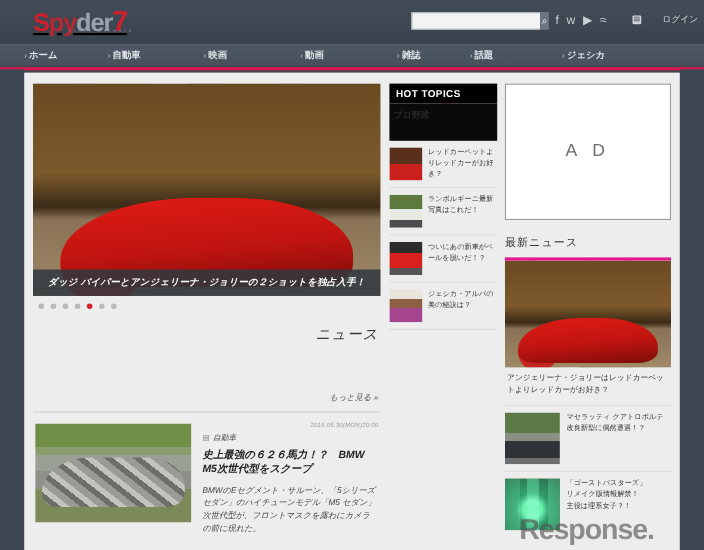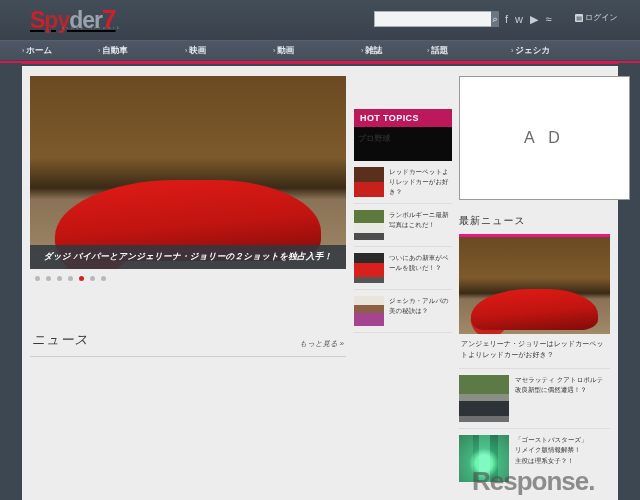--- a/index.html
+++ b/index.html
@@ -44,21 +44,21 @@
     color: #fff; font-size: 9px; cursor: pointer; display: flex;
     align-items: center; justify-content: center;
   }
   .socials {
     position: absolute; left: 505px; top: 11px;
     display: flex; gap: 7px; align-items: center;
   }
   .socials span { color: #c9ced4; font-size: 11px; line-height: 16px; }
   .login {
     position: absolute; left: 575px; top: 12px;
-    display: flex; gap: 2px; align-items: center;
+    display: flex; gap: 19px; align-items: center;
     color: #d2d7dc; font-size: 8px;
   }
   .login-ico {
     width: 8px; height: 8px; background: #cfd4da; color: #39424c;
     font-size: 6px; display: flex; align-items: center; justify-content: center;
     border-radius: 1px;
   }
 
   
   .nav {
@@ -96,21 +96,21 @@
     font-weight: bold; display: flex; align-items: center; justify-content: center;
     letter-spacing: .3px;
   }
   .dots { display: flex; gap: 6px; margin: 7px 0 0 5px; }
   .dot { width: 5px; height: 5px; border-radius: 50%; background: #b9b9b9; cursor:pointer;}
   .dot.active { background: #d81f26; }
 
   .sec-head {
     margin-top: 14px; padding: 0 2px 7px 2px;
     border-bottom: 1px solid #cfcfcf; display: flex;
-    align-items: flex-end; justify-content: space-between;
+    align-items: flex-end; justify-content: flex-start; flex-direction: column;
   }
   .sec-title { font-size: 13px; color: #3a3a3a; letter-spacing: 1px; }
   .sec-more { font-size: 7.5px; color: #555; cursor: pointer; margin-top: 44px; }
 
   .article { display: flex; gap: 10px; padding: 10px 2px 0 2px; position: relative; }
   .art-thumb { width: 142px; height: 90px; overflow: hidden; flex: none; position: relative;}
   .art-body { flex: 1; position: relative; }
   .art-date {
     position: absolute; right: 0; top: -1px;
     font-size: 5.5px; color: #9a9a9a; letter-spacing: .2px;
@@ -122,41 +122,41 @@
     font-size: 9.5px; font-weight: bold; color: #222; margin-top: 5px;
     line-height: 1.35;
   }
   .art-desc {
     font-size: 7.5px; color: #444; margin-top: 6px; line-height: 1.55;
   }
 
   
   .hot-col { position: absolute; left: 332px; top: 10px; width: 98px; }
   .hot-head {
-    background: #be185d; color: #fff; font-size: 9px; font-weight: bold;
-    padding: 4px 6px; letter-spacing: .4px; position: relative; margin-top: 33px;
+    background: #000000; color: #fff; font-size: 9px; font-weight: bold;
+    padding: 4px 6px; letter-spacing: .4px; position: relative;
   }
   .hot-head::after {
     content:""; position:absolute; left: 48px; bottom:-4px;
     border-left:4px solid transparent; border-right:4px solid transparent;
     border-top:4px solid #d8111a;
   }
   .hot-black { background: #0a0a0a; height: 34px; position: relative; overflow:hidden;}
   .hot-black span { color:#2a2a2a; font-size:8px; font-weight:bold; padding-left:4px; line-height:18px;}
   .hot-item {
     display: flex; gap: 5px; padding: 6px 0;
     border-bottom: 1px solid #dcdcdc; cursor: pointer;
   }
   .hot-thumb { width: 30px; height: 30px; flex: none; overflow: hidden; position:relative;}
   .hot-text { font-size: 6.5px; color: #333; line-height: 1.5; }
 
   
   .rail { position: absolute; left: 437px; top: 10px; width: 151px; }
   .ad-box {
-    width: 171px; height: 124px; background: #fff; border: 1px solid #9a9a9a;
+    width: 151px; height: 124px; background: #fff; border: 1px solid #9a9a9a;
     display: flex; align-items: center; justify-content: center;
     color: #6b6b6b; font-size: 16px; letter-spacing: 5px;
   }
   .rail-title {
     text-align: left; font-size: 10px; color: #333; margin: 14px 0 6px 0;
     letter-spacing: 1px;
   }
   .rail-lead { border-top: 3px solid #e6188c; }
   .rail-lead-img { width: 151px; height: 97px; overflow:hidden; position:relative;}
   .rail-lead-text { font-size: 7px; color: #333; line-height: 1.5; padding: 5px 2px 8px 2px; }
@@ -277,20 +277,34 @@
         <div class="dot active"></div>
         <div class="dot"></div>
         <div class="dot"></div>
       </div>
 
       <div class="sec-head">
         <div class="sec-title">ニュース</div>
         <div class="sec-more">もっと見る »</div>
       </div>
 
+      <div class="article">
+        <div class="art-thumb">
+            <div class="img-bmw"></div>
+          </div>
+        <div class="art-body">
+          <div class="art-date">2016.05.30(MON)20:00</div>
+          <div class="art-cat">
+            <span class="art-cat-ico">▤</span>
+            <span class="art-cat-label">自動車</span>
+          </div>
+          <div class="art-title">史上最強の６２６馬力！？　BMW M5次世代型をスクープ</div>
+          <div class="art-desc">BMWのEセグメント・サルーン、「5シリーズ セダン」のハイチューンモデル「M5 セダン」次世代型が、フロントマスクを露わにカメラの前に現れた。</div>
+        </div>
+      </div>
     </div>
 
     <div class="hot-col">
       <div class="hot-head">HOT TOPICS</div>
       <div class="hot-black">
         <span>プロ野球</span>
       </div>
 
       <div class="hot-item">
         <div class="hot-thumb">

